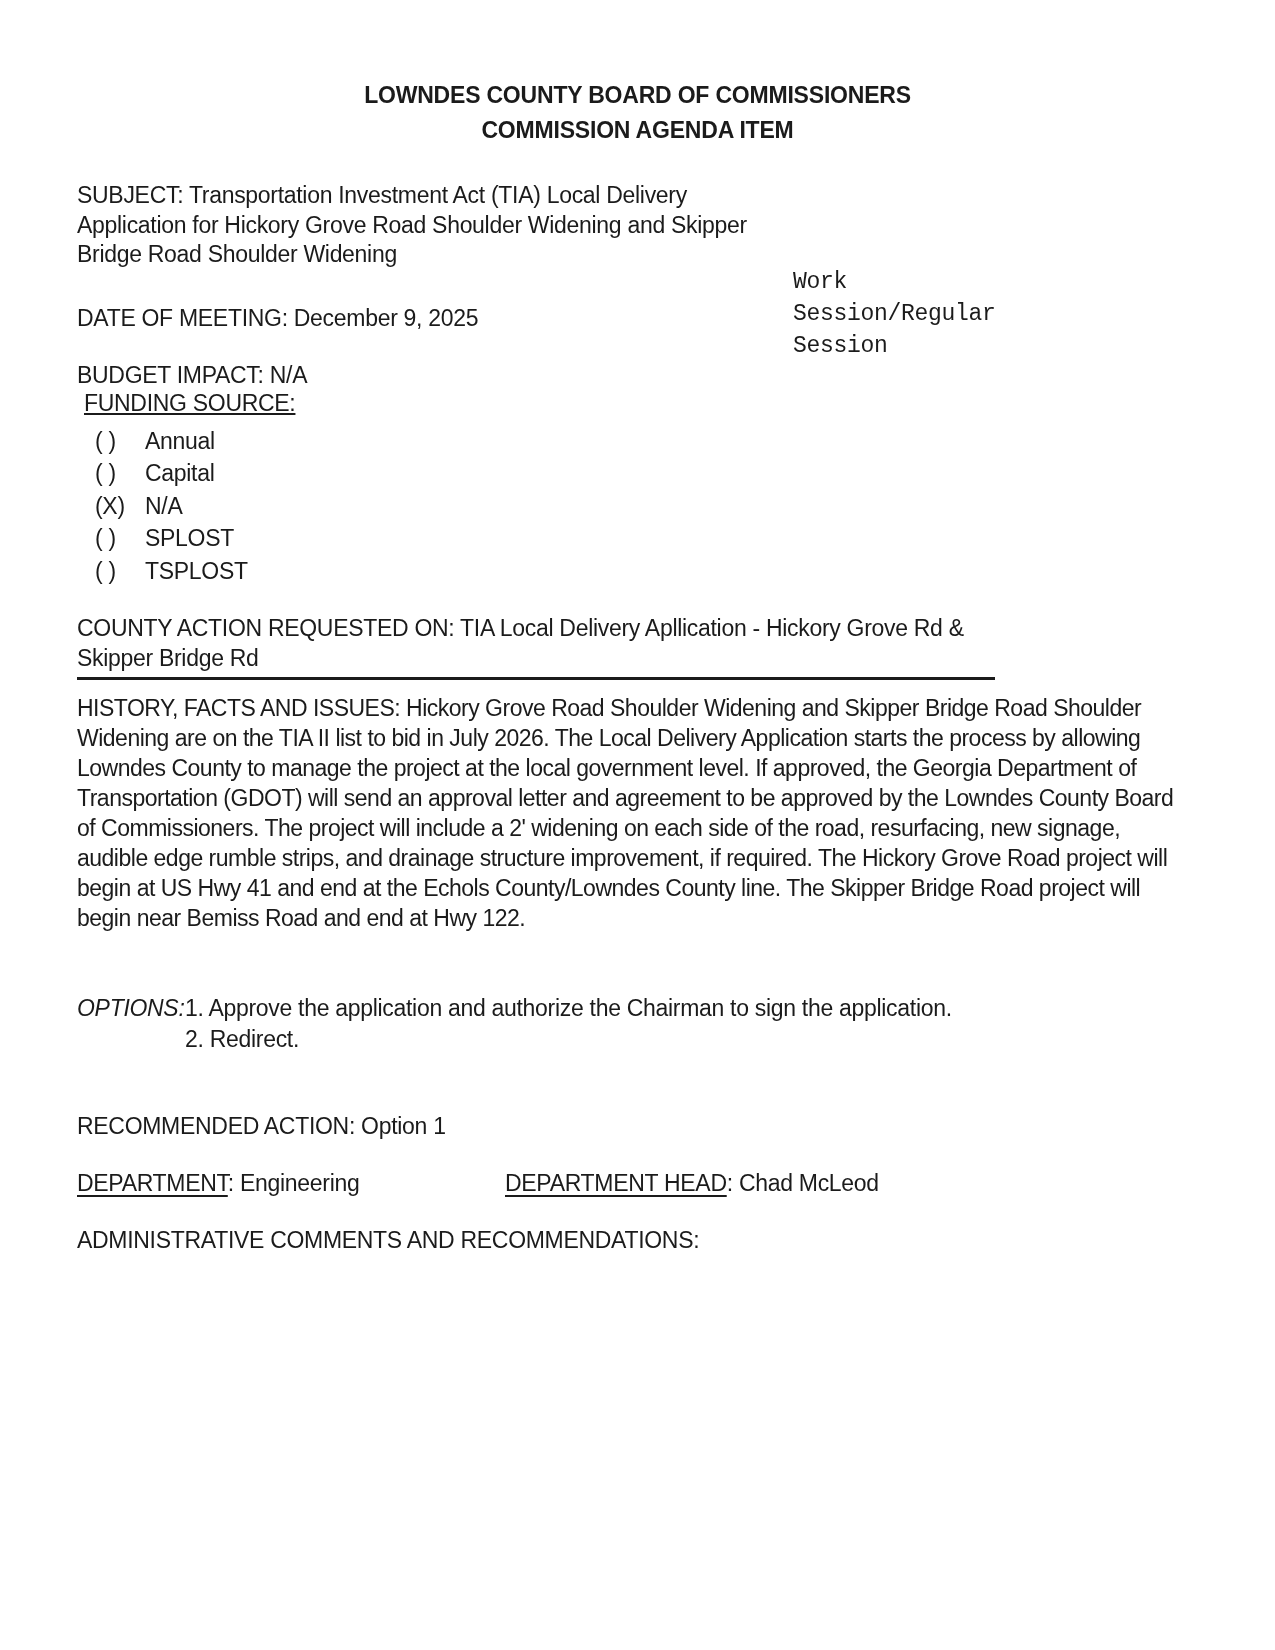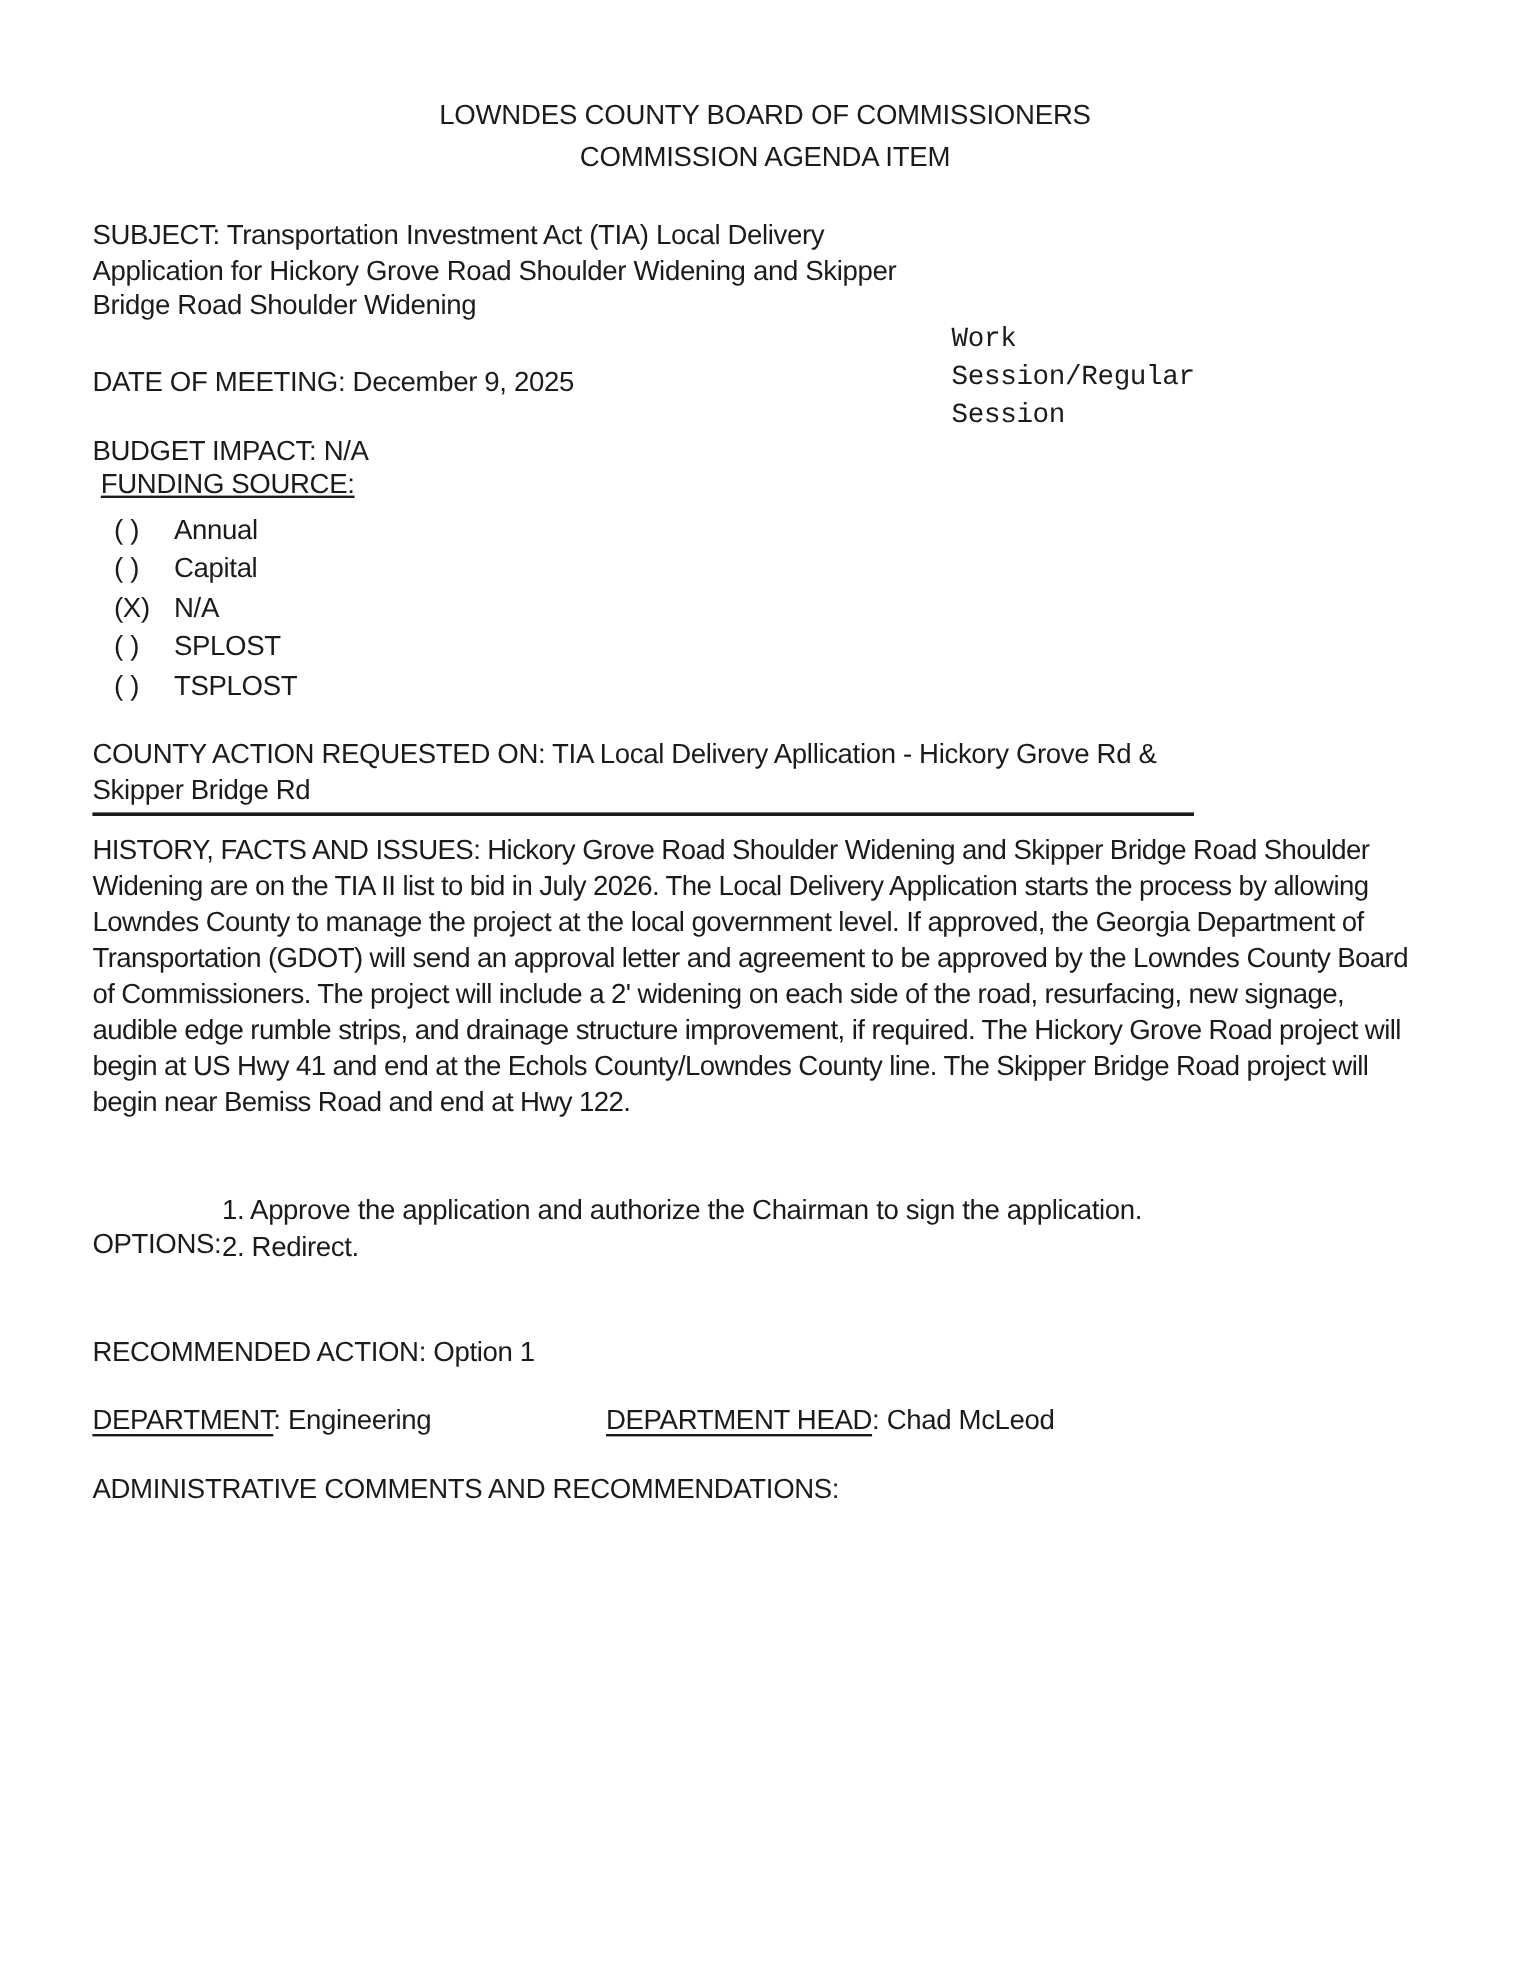--- a/index.html
+++ b/index.html
@@ -14,42 +14,42 @@
     background: #ffffff;
     overflow: hidden;
     font-family: "Liberation Sans", sans-serif;
     font-size: 23px;
     line-height: 30px;
     color: #1b1b1b;
     letter-spacing: -0.3px;
   }
   .abs { position: absolute; }
   .pre { white-space: pre-line; }
-  .center { left: 0; width: 1275px; text-align: center; }
+  .center { left: 0; width: 1275px; text-align: center; font-weight: bold; }
   .title-line { letter-spacing: -0.2px; }
 
   .subject-block { left: 77px; top: 181px; width: 705px; line-height: 29.5px; }
   .session-block { left: 793px; top: 266px; width: 210px; line-height: 32px; font-family: Liberation Mono, monospace; }
   .date-line   { left: 77px; top: 303px; }
   .budget-line { left: 77px; top: 360px; }
   .funding-label { left: 84px; top: 388px; text-decoration: underline; }
 
   .funding-row { left: 95px; }
   .funding-row .mark { display: inline-block; width: 50px; }
 
   .county-action { left: 77px; top: 613px; width: 890px; line-height: 30px; }
   .divider {
     left: 77px; top: 677px; width: 918px; height: 2.5px;
     background: #1b1b1b;
   }
   .history {
     left: 77px; top: 693px; width: 1112px;
     line-height: 30px; letter-spacing: -0.5px;
   }
-  .options-label { left: 77px; top: 1021px; }
+  .options-label { left: 77px; top: 993px; font-style: italic; }
   .option-1 { left: 185px; top: 993px; width: 1000px; }
   .option-2 { left: 185px; top: 1024px; width: 1000px; }
   .recommended { left: 77px; top: 1111px; }
   .dept  { left: 77px;  top: 1168px; }
   .dept-head { left: 505px; top: 1168px; text-align: right; }
   .admin { left: 77px; top: 1225px; }
   .ul { text-decoration: underline; text-underline-offset: 4px; }
 </style>
 </head>
 <body>

